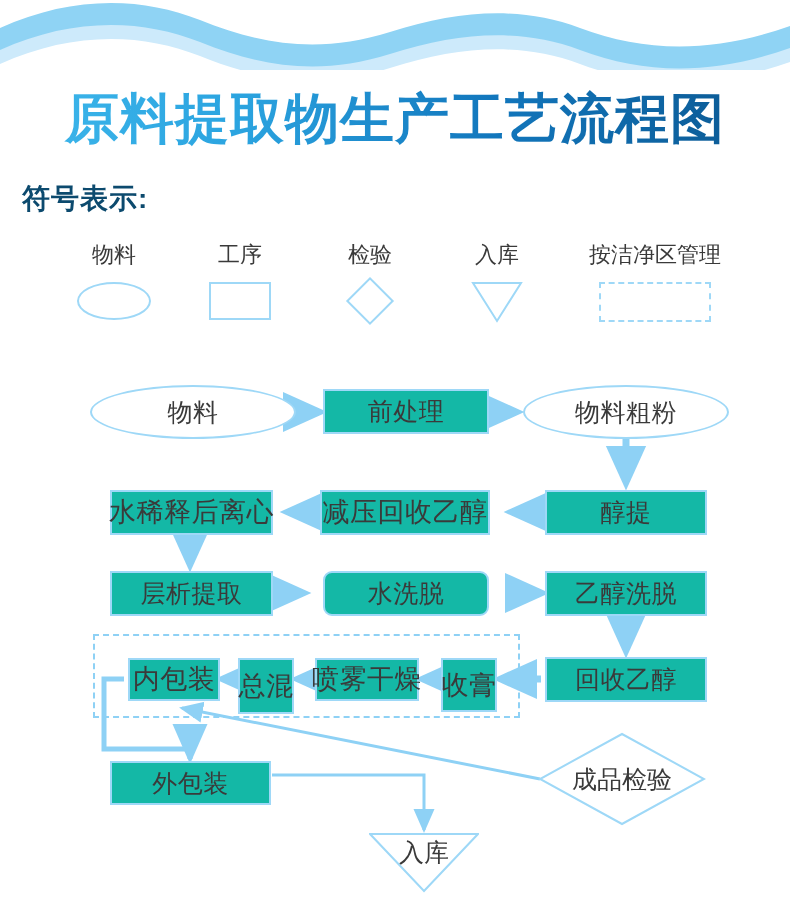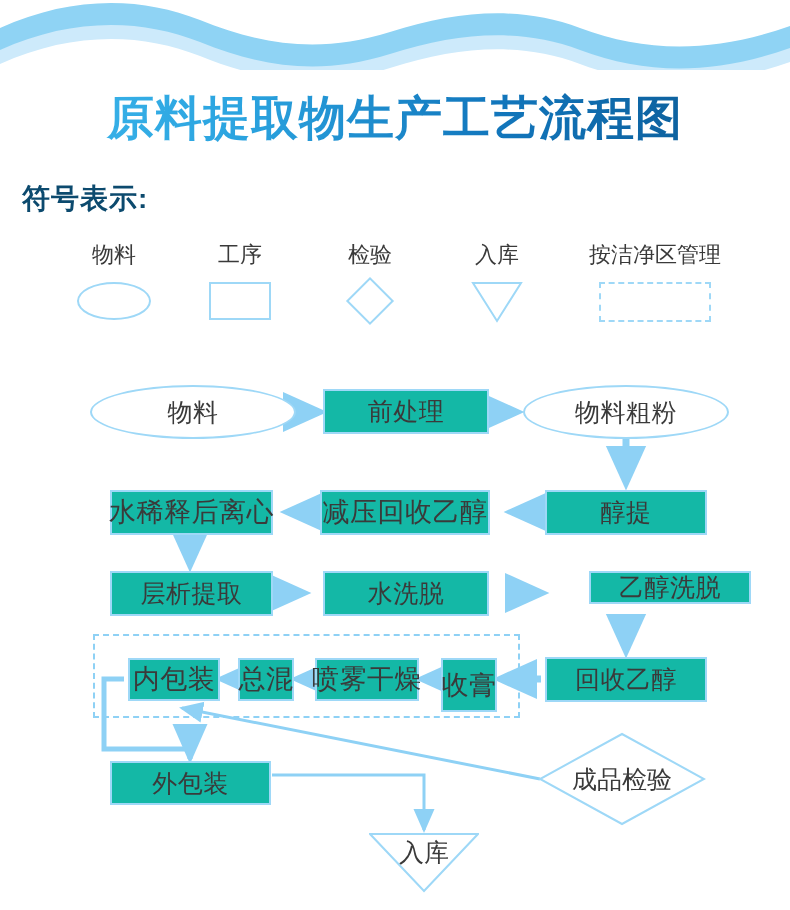--- a/index.html
+++ b/index.html
@@ -22,21 +22,21 @@
     overflow: hidden;
   }
   #wave-banner svg { display: block; }
 
   
   #page-title {
     position: absolute;
     left: 0; top: 88px;
     width: 790px;
     text-align: center;
-    font-size: 47px;
+    font-size: 54px;
     font-weight: bold;
     letter-spacing: 1px;
     line-height: 60px;
     background: linear-gradient(90deg, #3fb8ec 0%, #2ba4e0 30%, #1277bd 62%, #0b568f 100%);
     -webkit-background-clip: text;
     background-clip: text;
     color: transparent;
     -webkit-text-fill-color: transparent;
     white-space: nowrap;
   }
@@ -268,41 +268,41 @@
   </div>
 
   <div class="node rect small" style="left:110px; top:130px; width:163px; height:45px;">
     <span>水稀释后离心</span>
   </div>
 
   <div class="node rect" style="left:110px; top:211px; width:163px; height:45px;">
     <span>层析提取</span>
   </div>
 
-  <div class="node rect" style="left:323px; top:211px; width:166px; height:45px;">
+  <div class="node rect" style="left:323px; top:211px; width:166px; height:45px;border-radius:9px;">
     <span>水洗脱</span>
   </div>
 
-  <div class="node rect" style="left:545px; top:211px; width:162px; height:33px;margin-left:44px;">
+  <div class="node rect" style="left:545px; top:211px; width:162px; height:45px;">
     <span>乙醇洗脱</span>
   </div>
 
   <div class="node rect" style="left:545px; top:297px; width:162px; height:45px;">
     <span>回收乙醇</span>
   </div>
 
   <div class="node rect small" style="left:441px; top:298px; width:56px; height:54px;">
     <span>收膏</span>
   </div>
 
   <div class="node rect small" style="left:315px; top:298px; width:104px; height:43px;">
     <span>喷雾干燥</span>
   </div>
 
-  <div class="node rect small" style="left:238px; top:298px; width:56px; height:43px;">
+  <div class="node rect small" style="left:238px; top:298px; width:56px; height:56px;">
     <span>总混</span>
   </div>
 
   <div class="node rect small" style="left:128px; top:298px; width:92px; height:43px;">
     <span>内包装</span>
   </div>
 
   <div class="node rect" style="left:110px; top:401px; width:161px; height:44px;font-family:Liberation Serif, serif;">
     <span>外包装</span>
   </div>

